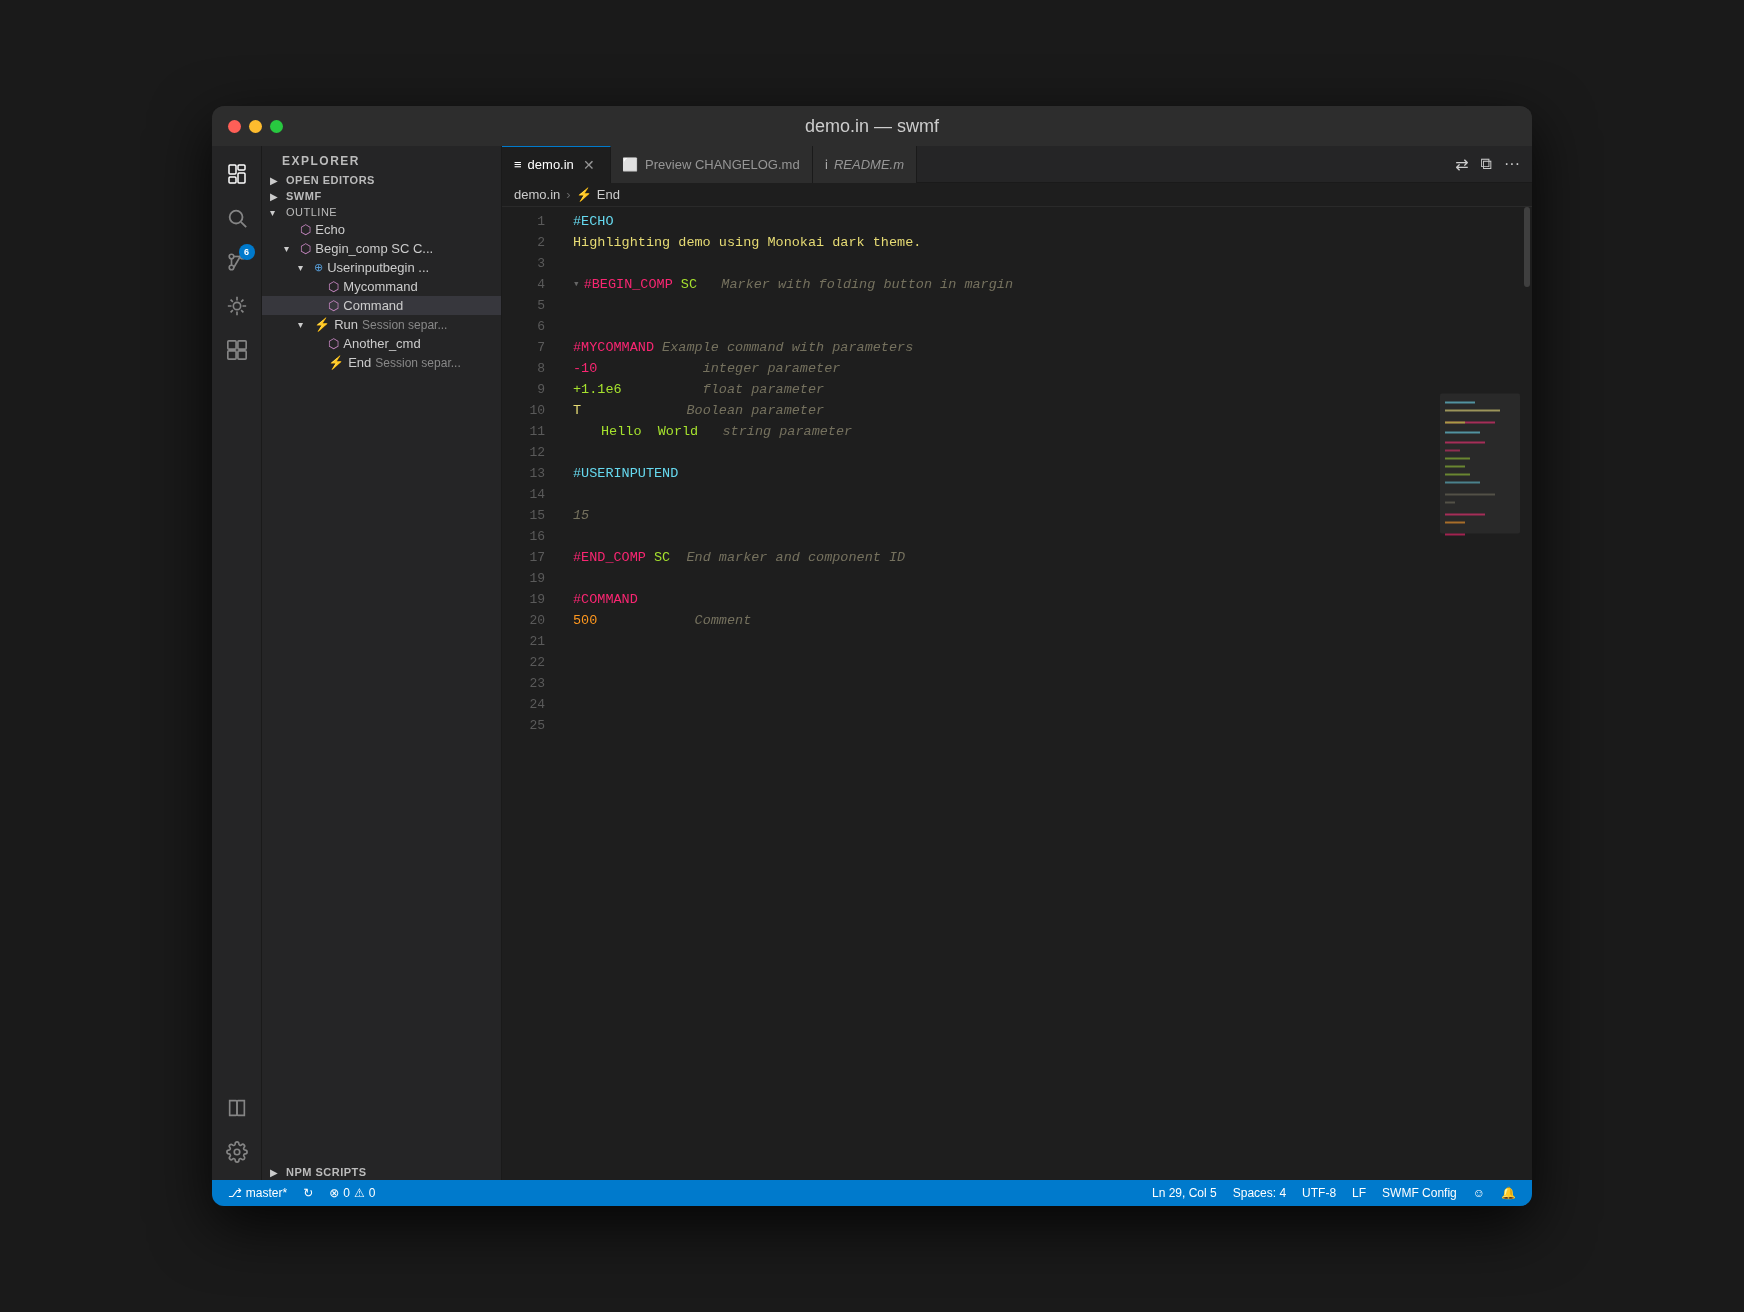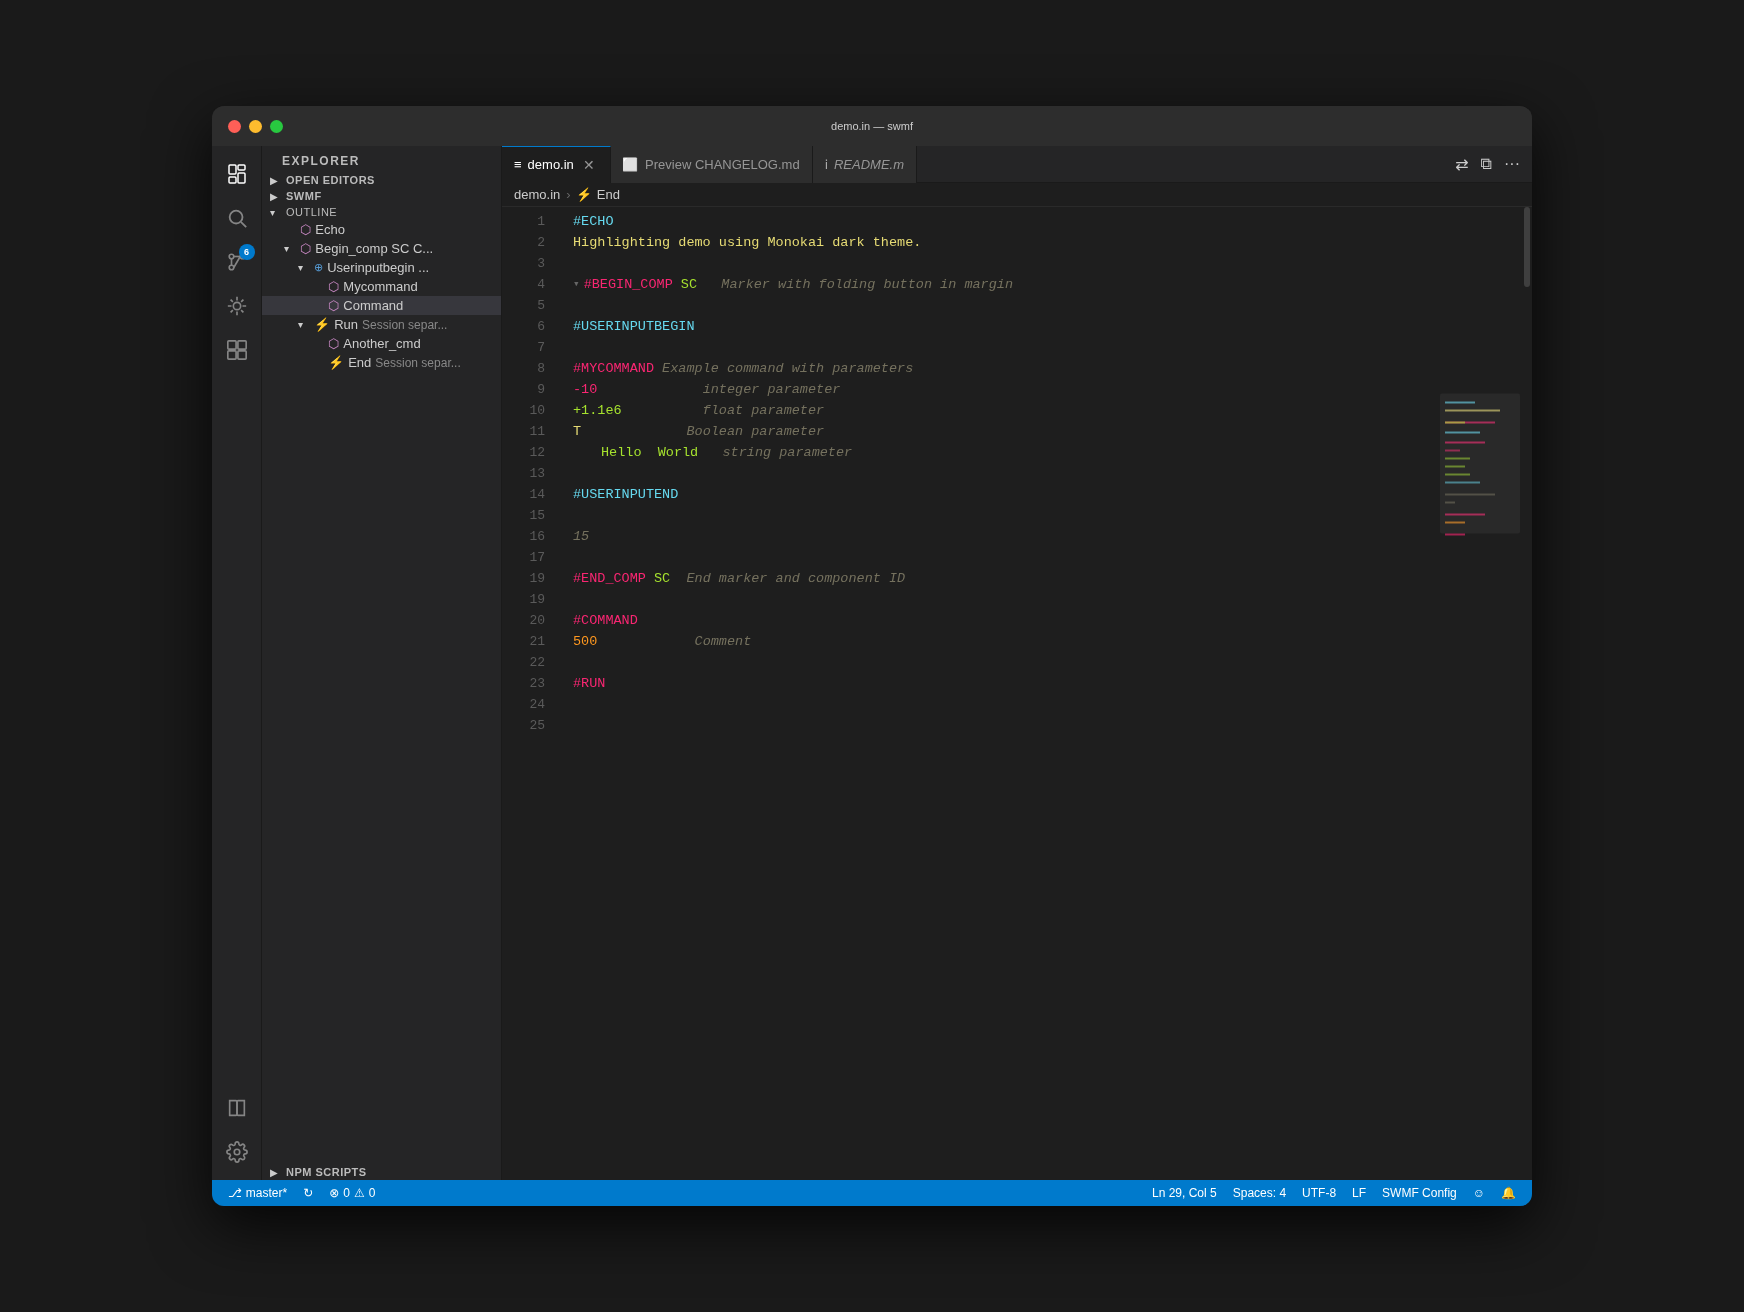--- a/index.html
+++ b/index.html
@@ -42,21 +42,21 @@
       border-radius: 50%;
     }
     .tl-red { background: #ff5f57; }
     .tl-yellow { background: #febc2e; }
     .tl-green { background: #28c840; }
     .titlebar-title {
       position: absolute;
       left: 50%;
       transform: translateX(-50%);
       color: #cccccc;
-      font-size: 11px;
+      font-size: 18px;
     }
     
     .main-layout {
       display: flex;
       flex: 1;
       overflow: hidden;
     }
     
     .activity-bar {
       width: 50px;
@@ -533,23 +533,20 @@
             <span class="c-yellow">Highlighting demo using Monokai dark theme.</span>
           </div>
           <div class="code-line"></div>
           <div class="code-line">
             <span style="color:#666;margin-right:4px;font-size:11px;">▾</span>
             <span class="c-marker">#BEGIN_COMP</span>
             <span class="c-sc">&nbsp;SC</span>
             <span class="c-gray">&nbsp;&nbsp;&nbsp;Marker with folding button in margin</span>
           </div>
           <div class="code-line"></div>
-          <div class="code-line">
-            <span class="c-hash-cmd">#USERINPUTBEGIN</span>
-          </div>
           <div class="code-line"></div>
           <div class="code-line">
             <span class="c-marker">#MYCOMMAND</span>
             <span class="c-gray">&nbsp;Example command with parameters</span>
           </div>
           <div class="code-line">
             <span class="c-neg">-10</span>
             <span class="c-gray">&nbsp;&nbsp;&nbsp;&nbsp;&nbsp;&nbsp;&nbsp;&nbsp;&nbsp;&nbsp;&nbsp;&nbsp;&nbsp;integer parameter</span>
           </div>
           <div class="code-line">
@@ -580,23 +577,20 @@
           </div>
           <div class="code-line"></div>
           <div class="code-line">
             <span class="c-marker">#COMMAND</span>
           </div>
           <div class="code-line">
             <span class="c-orange">500</span>
             <span class="c-gray">&nbsp;&nbsp;&nbsp;&nbsp;&nbsp;&nbsp;&nbsp;&nbsp;&nbsp;&nbsp;&nbsp;&nbsp;Comment</span>
           </div>
           <div class="code-line"></div>
-          <div class="code-line">
-            <span class="c-marker">#RUN</span>
-          </div>
           <div class="code-line"></div>
         </div>
 
         <div class="minimap">
           <svg width="80" height="100%" viewBox="0 0 80 600" xmlns="http://www.w3.org/2000/svg">
             <rect width="80" height="600" fill="#1e1e1e"></rect>
 
             <rect x="5" y="8" width="30" height="2" fill="#66d9ef" opacity="0.6"></rect>
             <rect x="5" y="16" width="55" height="2" fill="#e6db74" opacity="0.6"></rect>
             <rect x="5" y="28" width="50" height="2" fill="#f92672" opacity="0.6"></rect>

